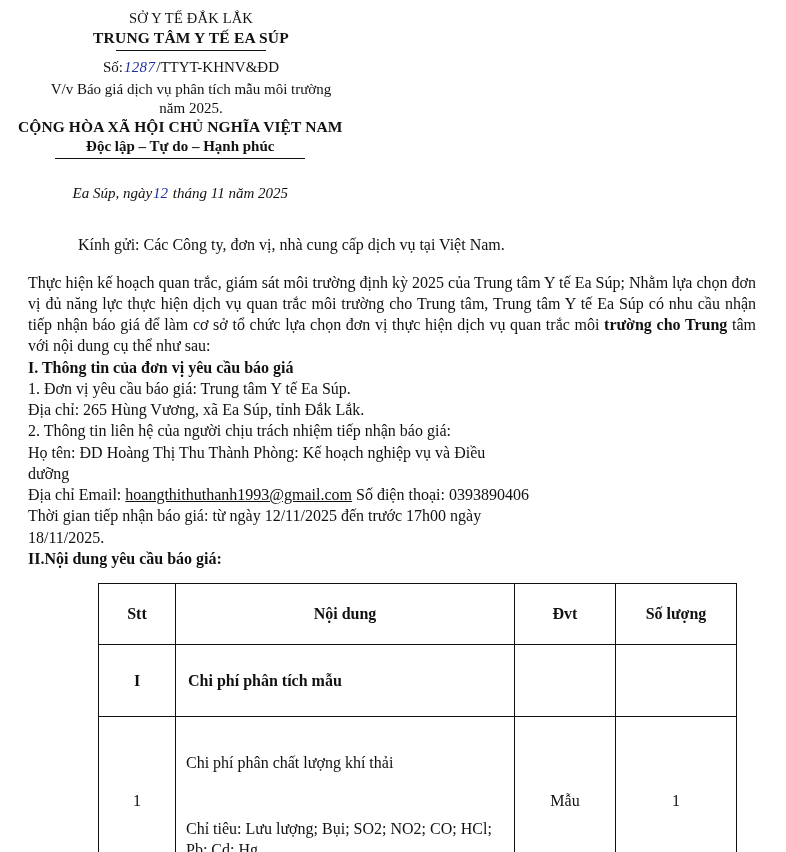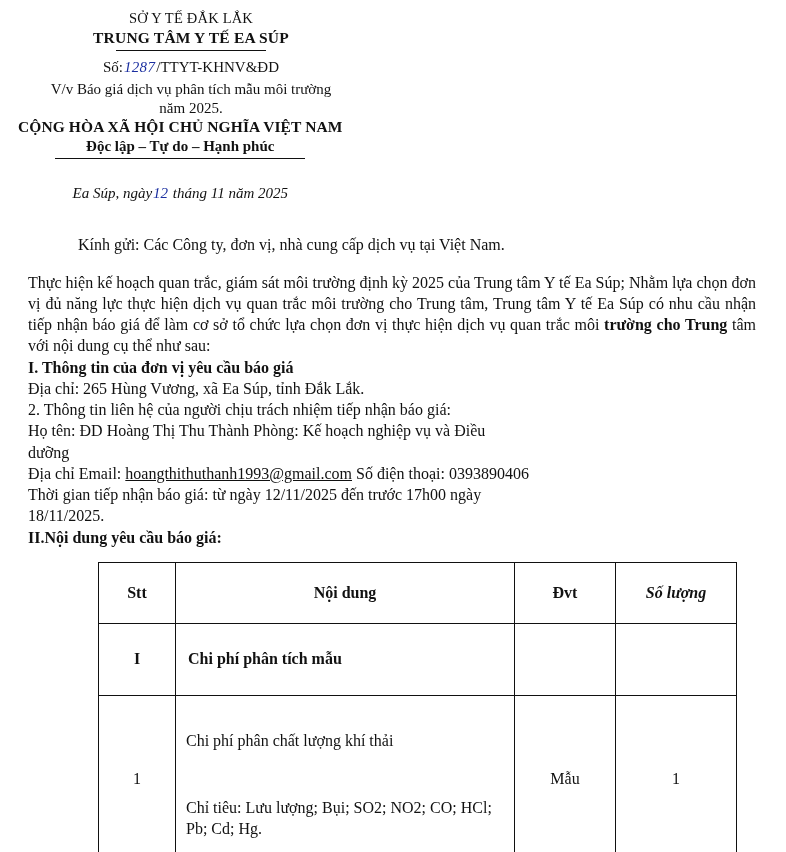--- a/index.html
+++ b/index.html
@@ -157,21 +157,21 @@
   }
   table.quote th {
     font-weight: bold;
     text-align: center;
     height: 56px;
     padding: 2px 4px;
   }
   .col-stt { width: 68px; }
   .col-noidung { width: 330px; }
   .col-dvt { width: 92px; }
-  .col-sl { width: 112px; font-style: italic; }
+  .col-sl { width: 112px; }
 
   td.c-center {
     text-align: center;
     font-weight: bold;
   }
   td.c-center-plain {
     text-align: center;
   }
   td.bold-left {
     text-align: left;
@@ -235,20 +235,21 @@
 
   <div class="body-text">
 
     <p class="indent">
       <span>Thực hiện kế hoạch quan trắc, giám sát môi trường định kỳ 2025 của Trung tâm Y tế Ea Súp; Nhằm lựa chọn đơn vị đủ năng lực thực hiện dịch vụ quan trắc môi trường cho Trung tâm, Trung tâm Y tế Ea Súp có nhu cầu nhận tiếp nhận báo giá để làm cơ sở tổ chức lựa chọn đơn vị thực hiện dịch vụ quan trắc môi </span><span class="b">trường cho Trung</span>
       <span>tâm với nội dung cụ thể như sau:</span>
     </p>
 
     <p class="section-title">I. Thông tin của đơn vị yêu cầu báo giá</p>
 
+    <p class="sub-indent">1. Đơn vị yêu cầu báo giá: Trung tâm Y tế Ea Súp.</p>
     <p class="sub-indent">Địa chỉ: 265 Hùng Vương, xã Ea Súp, tỉnh Đắk Lắk.</p>
     <p class="sub-indent">2. Thông tin liên hệ của người chịu trách nhiệm tiếp nhận báo giá:</p>
 
     <p class="sub-indent">Họ tên: ĐD Hoàng Thị Thu Thành        Phòng:  Kế hoạch nghiệp vụ và Điều</p>
     <p>dưỡng</p>
 
     <p class="sub-indent">
       <span>Địa chỉ Email: </span><a class="email-link" href="#">hoangthithuthanh1993@gmail.com</a><span> Số điện thoại: 0393890406</span>
     </p>
 

